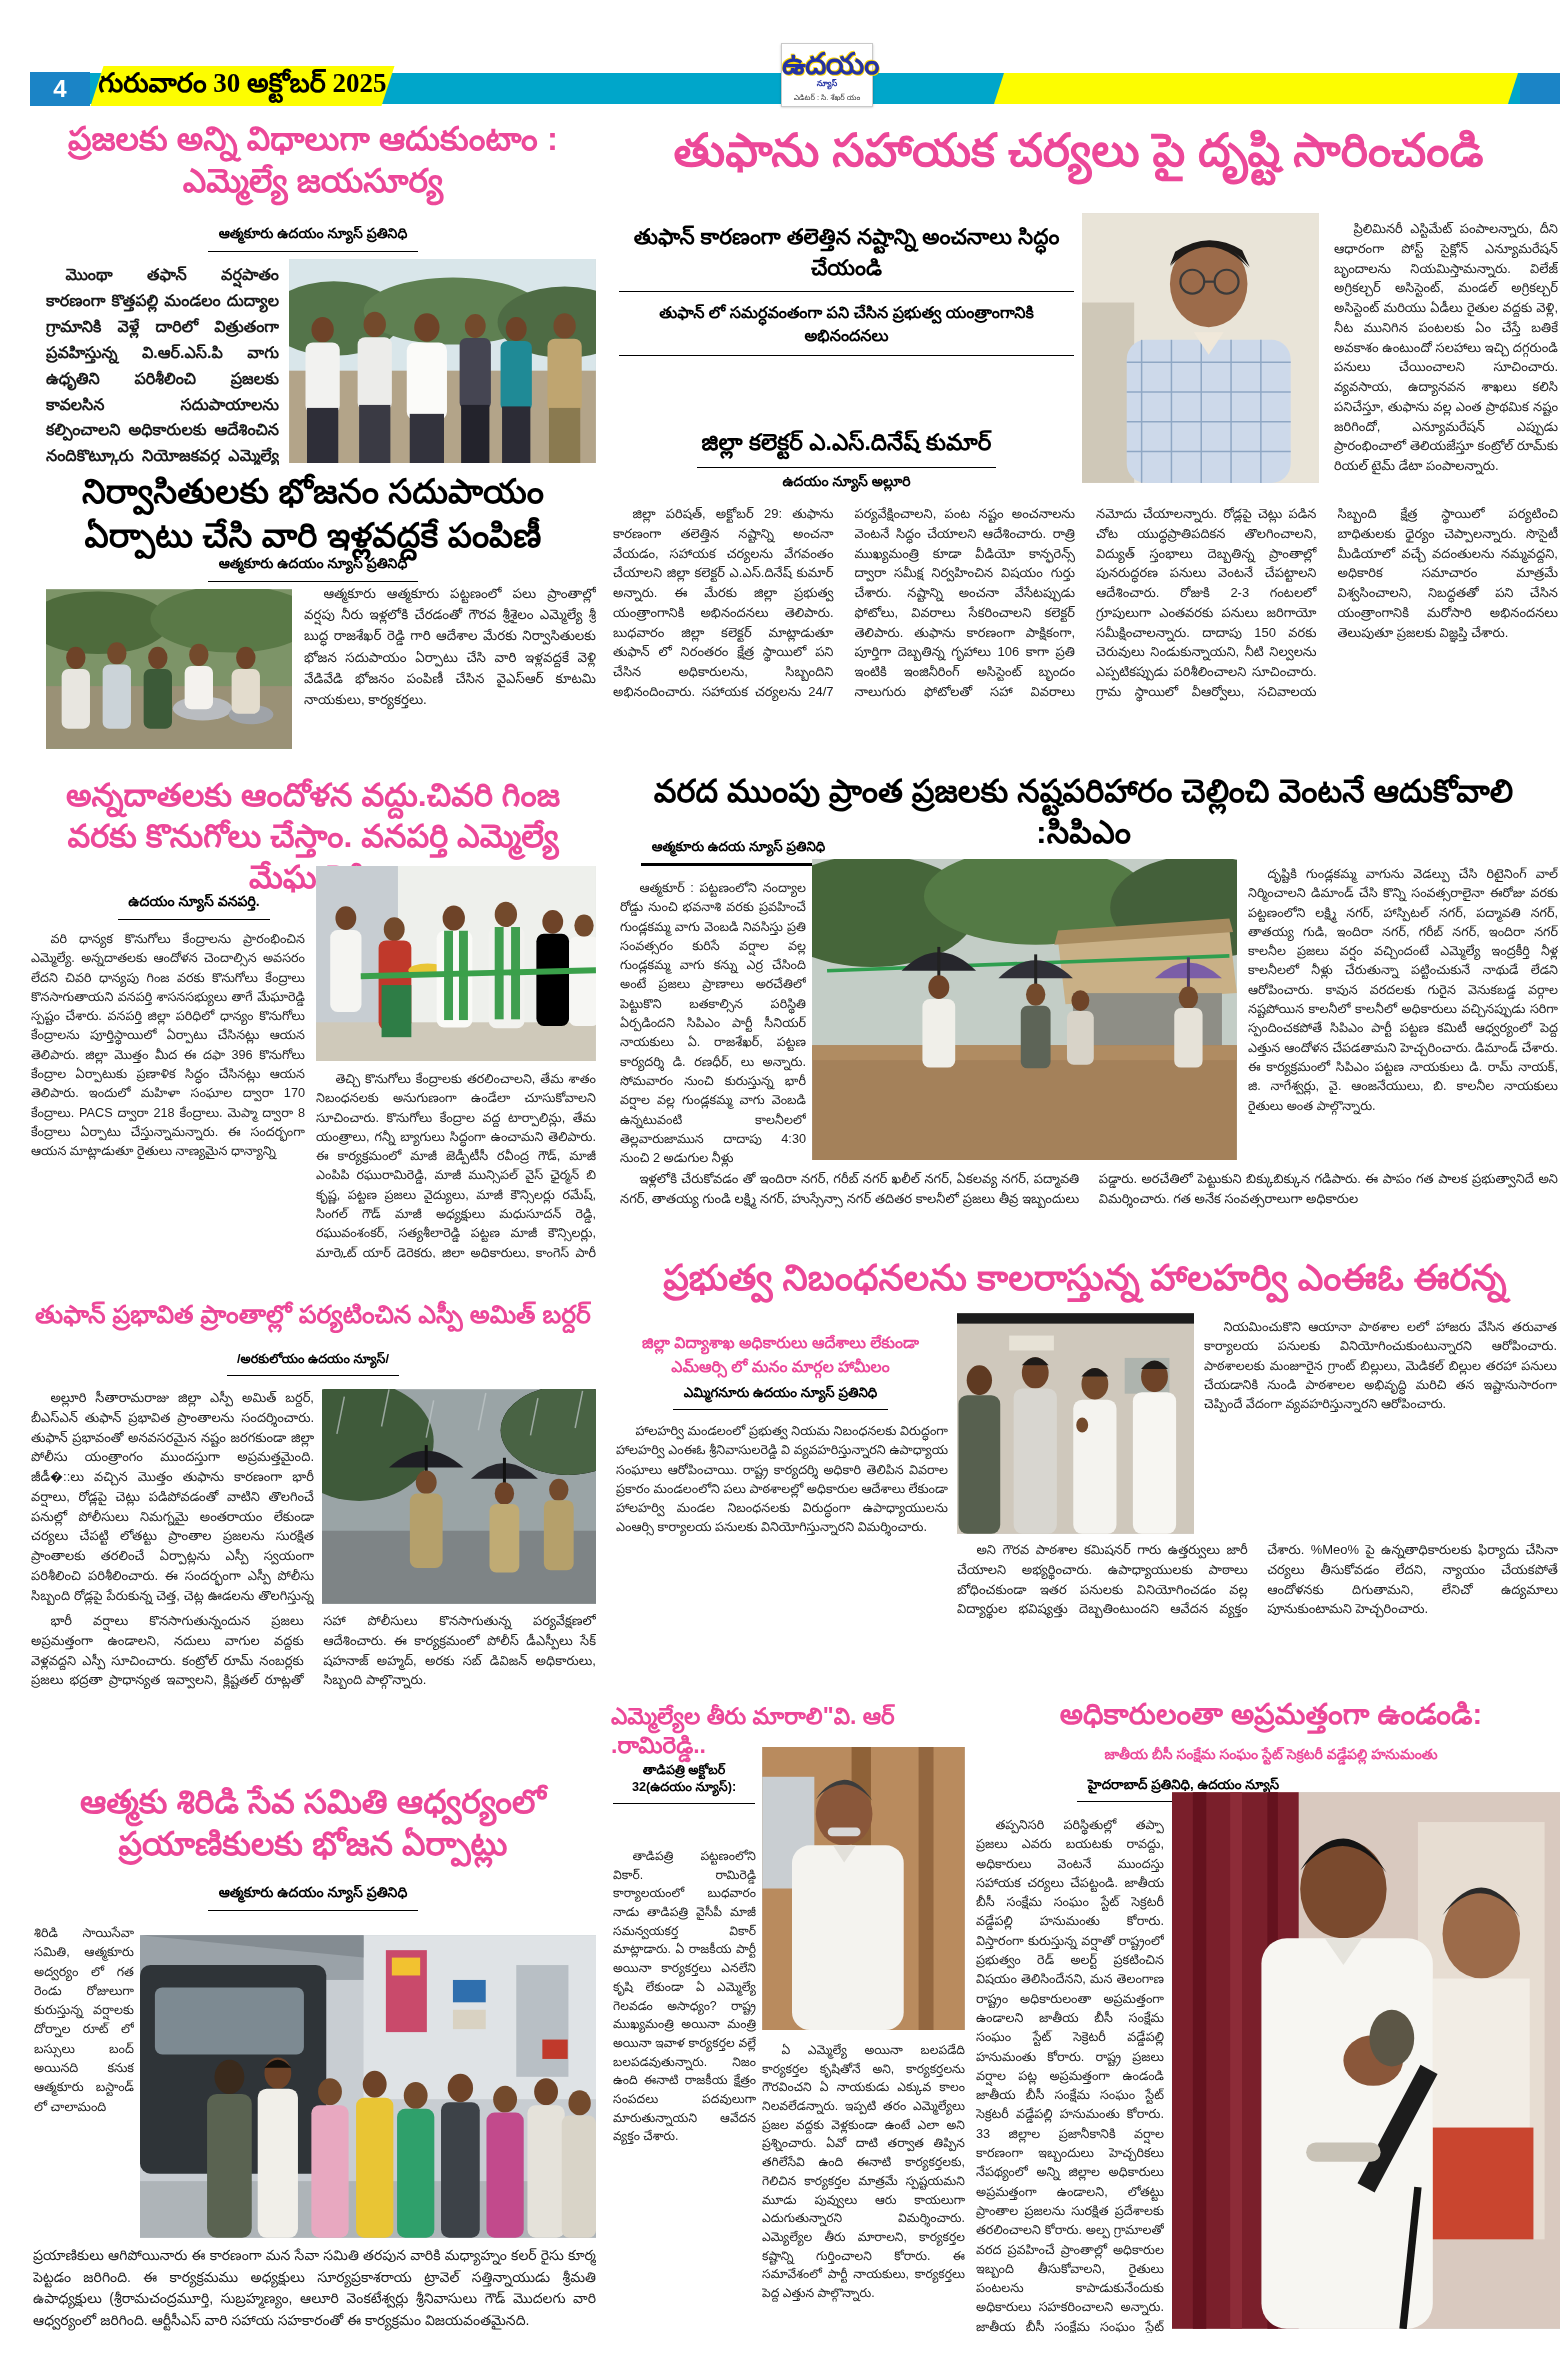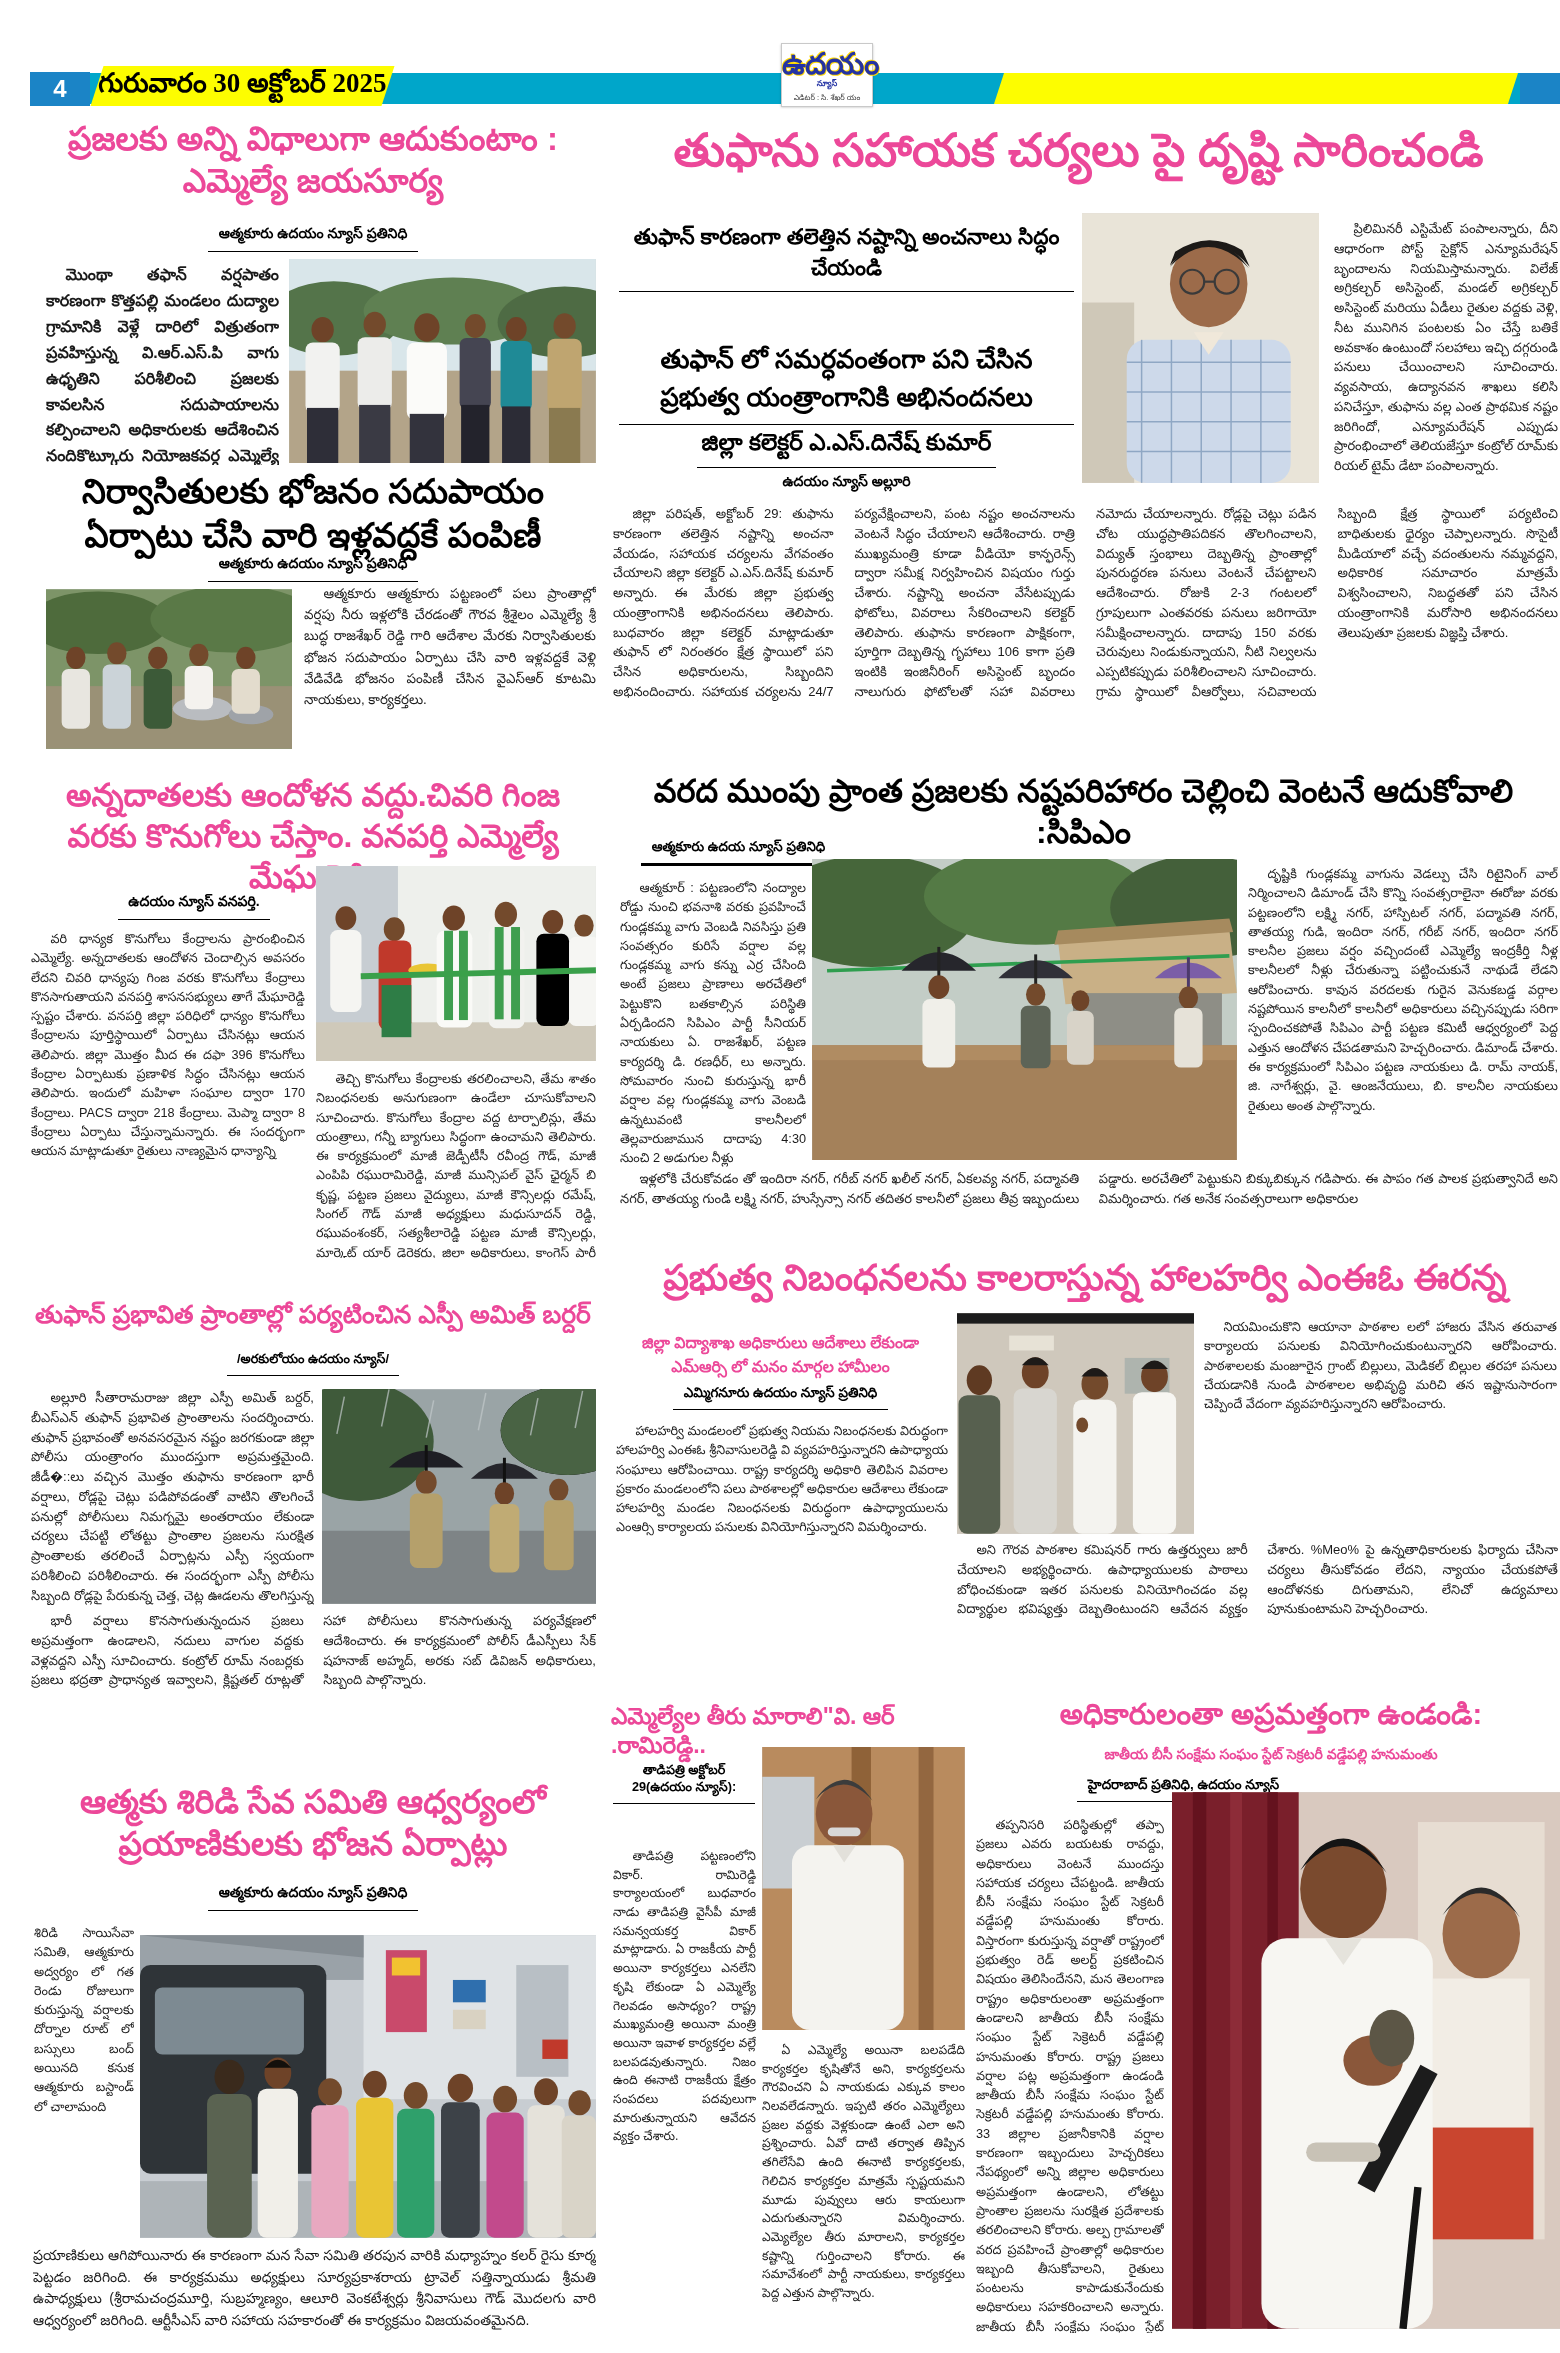--- a/index.html
+++ b/index.html
@@ -117,21 +117,21 @@
         <rect x="249" y="107" width="38" height="60" rx="9" fill="#e3dccd"></rect>
     </g>
   </svg>
 </div>
 <div class="abs body-text" style="left:304px; top:583px; width:292px; height:168px; font-size:13.4px; line-height:1.58;">ఆత్మకూరు ఆత్మకూరు పట్టణంలో పలు ప్రాంతాల్లో వర్షపు నీరు ఇళ్లలోకి చేరడంతో గౌరవ శ్రీశైలం ఎమ్మెల్యే శ్రీ బుద్ధ రాజశేఖర్ రెడ్డి గారి ఆదేశాల మేరకు నిర్వాసితులకు భోజన సదుపాయం ఏర్పాటు చేసి వారి ఇళ్లవద్దకే వెళ్లి వేడివేడి భోజనం పంపిణీ చేసిన వైఎస్ఆర్ కూటమి నాయకులు, కార్యకర్తలు.</div>
 
 <div class="abs hl pink" style="left:611px; top:121px; width:935px; font-size:46px;">తుఫాను సహాయక చర్యలు పై దృష్టి సారించండి</div>
 <div class="abs subhead" style="left:619px; top:221px; width:455px; font-size:21.6px;">
   <span>తుఫాన్ కారణంగా తలెత్తిన నష్టాన్ని అంచనాలు సిద్ధం చేయండి</span>
 </div>
-<div class="abs subhead" style="left:619px; top:301px; width:455px; font-size:26px;margin-top:40px;">
+<div class="abs subhead" style="left:619px; top:301px; width:455px; font-size:16px;">
   <span>తుఫాన్ లో సమర్ధవంతంగా పని చేసిన ప్రభుత్వ యంత్రాంగానికి అభినందనలు</span>
 </div>
 <div class="abs subhead" style="left:619px; top:426px; width:455px; font-size:23px;">
   <span>జిల్లా కలెక్టర్ ఎ.ఎస్.దినేష్ కుమార్</span>
 </div>
 <div class="abs byline" style="left:619px; top:473px; width:455px;">
   <span style="border-bottom:none;">ఉదయం న్యూస్ అల్లూరి</span>
 </div>
 <div class="abs photo" style="left:1082px; top:213px; width:237px; height:270px;">
   <svg viewBox="0 0 318 362">
@@ -296,21 +296,21 @@
         <path d="M247 75 Q265 52 283 75 Z" fill="#1d1a18"></path>
         <rect x="236" y="106" width="58" height="190" rx="12" fill="#f7f6f2"></rect>
     </g>
   </svg>
 </div>
 <div class="abs body-text" style="left:1204px; top:1318px; width:353px; height:216px; font-size:12.7px;">నియమించుకొని ఆయానా పాఠశాల లలో హాజరు వేసిన తరువాత కార్యాలయ పనులకు వినియోగించుకుంటున్నారని ఆరోపించారు. పాఠశాలలకు మంజూరైన గ్రాంట్ బిల్లులు, మెడికల్ బిల్లుల తరహా పనులు చేయడానికి నుండి పాఠశాలల అభివృద్ధి మరిచి తన ఇష్టానుసారంగా చెప్పిందే వేదంగా వ్యవహరిస్తున్నారని ఆరోపించారు.</div>
 <div class="abs body-text cols-2" style="left:957px; top:1540px; width:601px; height:139px;">అని గౌరవ పాఠశాల కమిషనర్ గారు ఉత్తర్వులు జారీ చేయాలని అభ్యర్థించారు. ఉపాధ్యాయులకు పాఠాలు బోధించకుండా ఇతర పనులకు వినియోగించడం వల్ల విద్యార్థుల భవిష్యత్తు దెబ్బతింటుందని ఆవేదన వ్యక్తం చేశారు. %Meo% పై ఉన్నతాధికారులకు ఫిర్యాదు చేసినా చర్యలు తీసుకోవడం లేదని, న్యాయం చేయకపోతే ఆందోళనకు దిగుతామని, లేనిచో ఉద్యమాలు పూనుకుంటామని హెచ్చరించారు.</div>
 
 <div class="abs hl pink" style="left:611px; top:1702px; width:358px; font-size:23px; text-align:left;">ఎమ్మెల్యేల తీరు మారాలి"వి. ఆర్ .రామిరెడ్డి..</div>
 <div class="abs byline" style="left:613px; top:1763px; width:142px; font-size:12.7px;">
-  <span>తాడిపత్రి అక్టోబర్ 29(ఉదయం న్యూస్):</span>
+  <span>తాడిపత్రి అక్టోబర్ 32(ఉదయం న్యూస్):</span>
 </div>
 <div class="abs photo" style="left:762px; top:1747px; width:203px; height:283px;">
   <svg viewBox="0 0 272 380">
     <rect width="272" height="380" fill="#b98b5e"></rect>
     <rect x="120" y="0" width="26" height="380" fill="#8f6238"></rect>
     <rect x="210" y="0" width="20" height="380" fill="#936740"></rect>
     <rect x="0" y="40" width="70" height="150" fill="#c9ced2"></rect>
     <ellipse cx="110" cy="90" rx="38" ry="42" fill="#8a573a"></ellipse>
     <path d="M72 70 Q110 30 148 72 Q130 44 110 44 Q88 46 72 70" fill="#3c3c3c"></path>
     <rect x="88" y="108" width="44" height="12" rx="6" fill="#d8d8d8"></rect>

